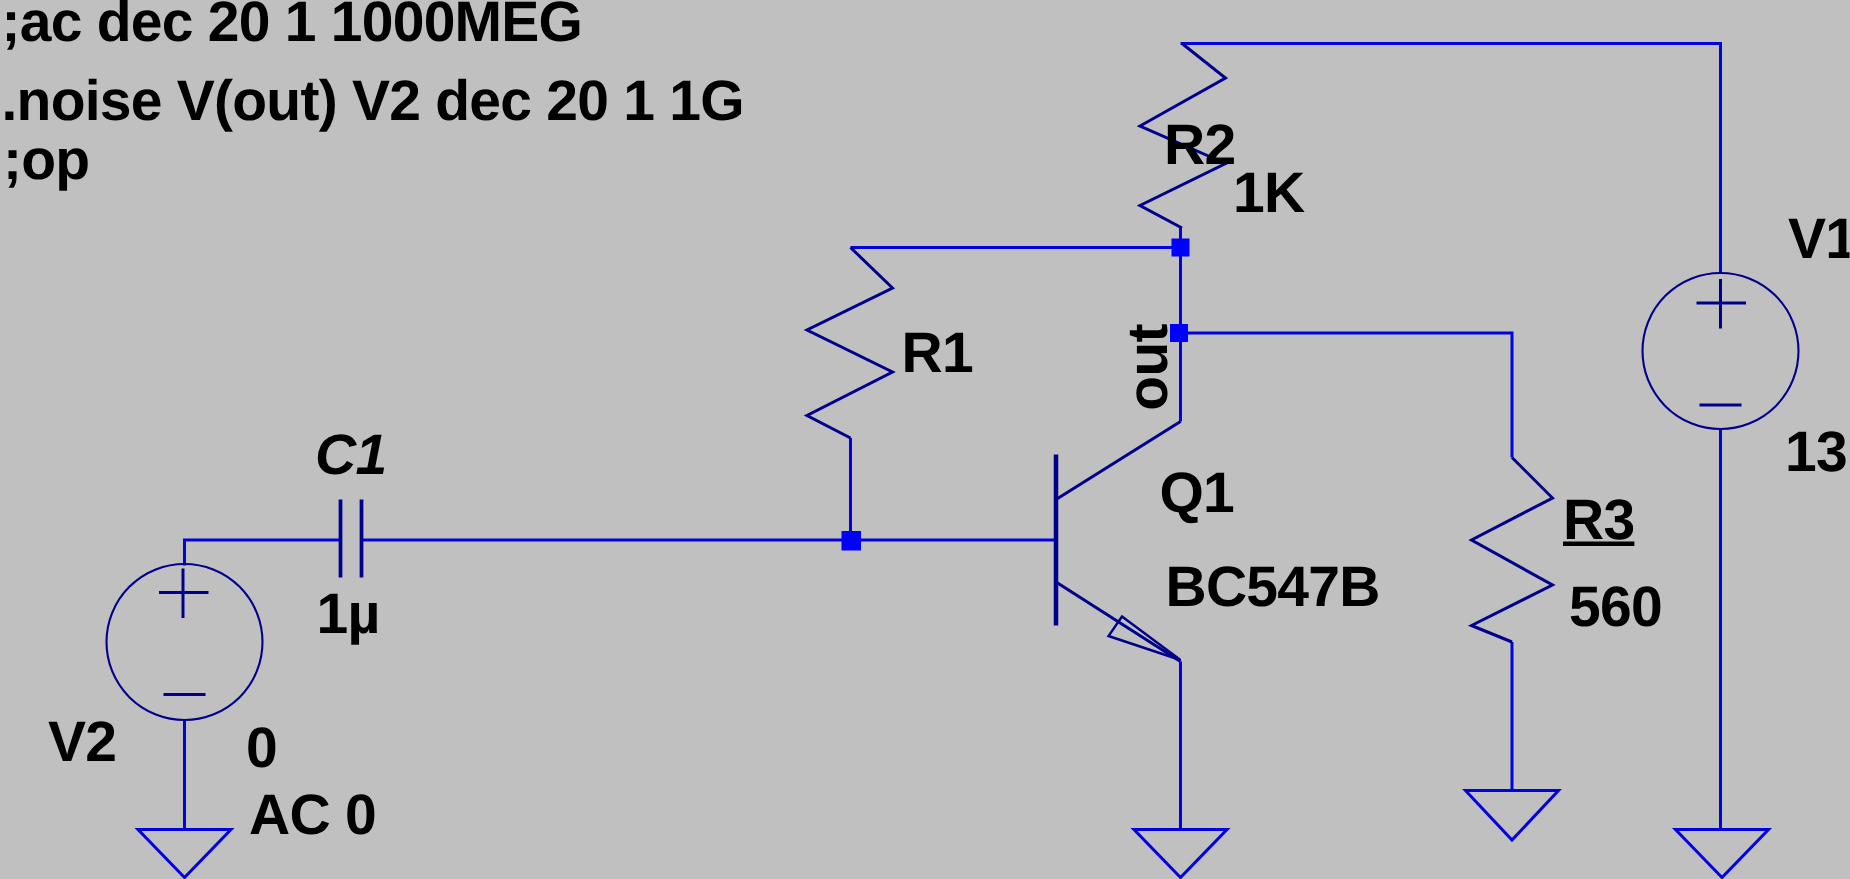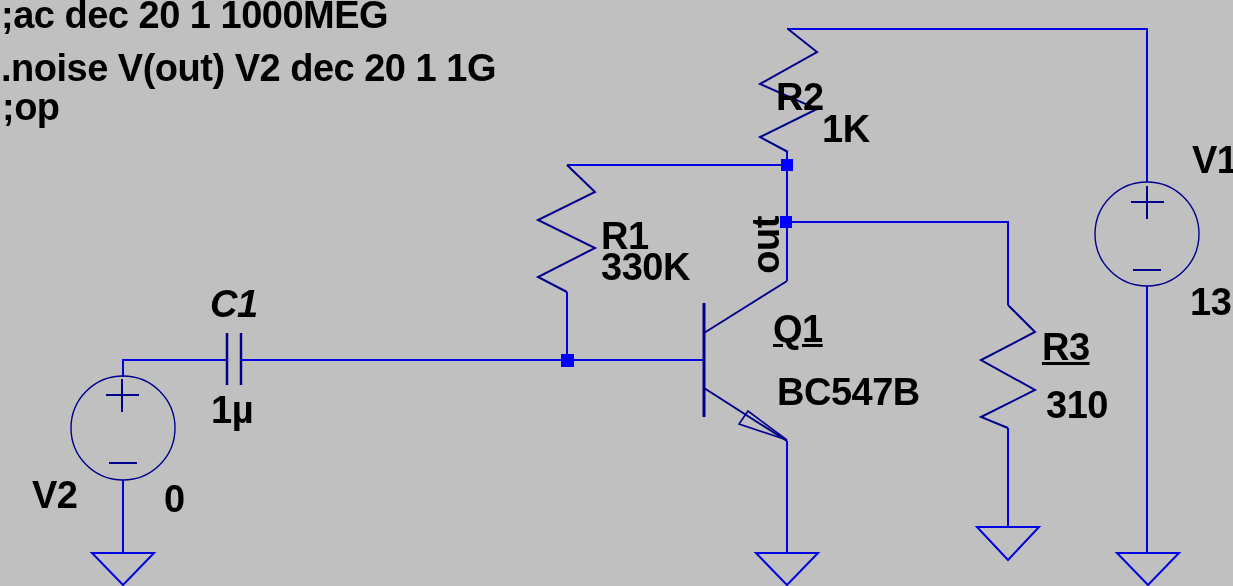--- a/index.html
+++ b/index.html
@@ -115,32 +115,32 @@
   </svg>
 
   <div class="lbl" style="left:1px;top:-4px;">;ac dec 20 1 1000MEG</div>
   <div class="lbl" style="left:1px;top:49px;">.noise V(out) V2 dec 20 1 1G</div>
   <div class="lbl" style="left:2px;top:88px;">;op</div>
 
   <div class="lbl" style="left:210px;top:285px;font-style:italic;">C1</div>
   <div class="lbl" style="left:211px;top:391px;">1µ</div>
 
   <div class="lbl" style="left:601px;top:185px;margin-top:32px;">R1</div>
-  <div class="lbl" style="left:601px;top:248px;">330K</div>
 
   <div class="lbl" style="left:776px;top:50px;margin-top:28px;">R2</div>
   <div class="lbl" style="left:822px;top:110px;">1K</div>
 
   <div class="lbl" style="left:1042px;top:328px;text-decoration:underline;">R3</div>
-  <div class="lbl" style="left:1046px;top:386px;">310</div>
+  <div class="lbl" style="left:1046px;top:386px;">560</div>
 
-  <div class="lbl" style="left:773px;top:310px;text-decoration:underline;">Q1</div>
+  <div class="lbl" style="left:773px;top:310px;">Q1</div>
   <div class="lbl" style="left:777px;top:373px;text-align:center;">BC547B</div>
 
   <div class="lbl" style="left:1192px;top:141px;">V1</div>
   <div class="lbl" style="left:1190px;top:283px;">13</div>
 
   <div class="lbl" style="left:32px;top:476px;">V2</div>
   <div class="lbl" style="left:164px;top:480px;">0</div>
+  <div class="lbl" style="left:166px;top:525px;">AC 0</div>
 
   <div class="vlbl" style="left:766px;top:245px;">out</div>
 
 </div>
 
 </body></html>

